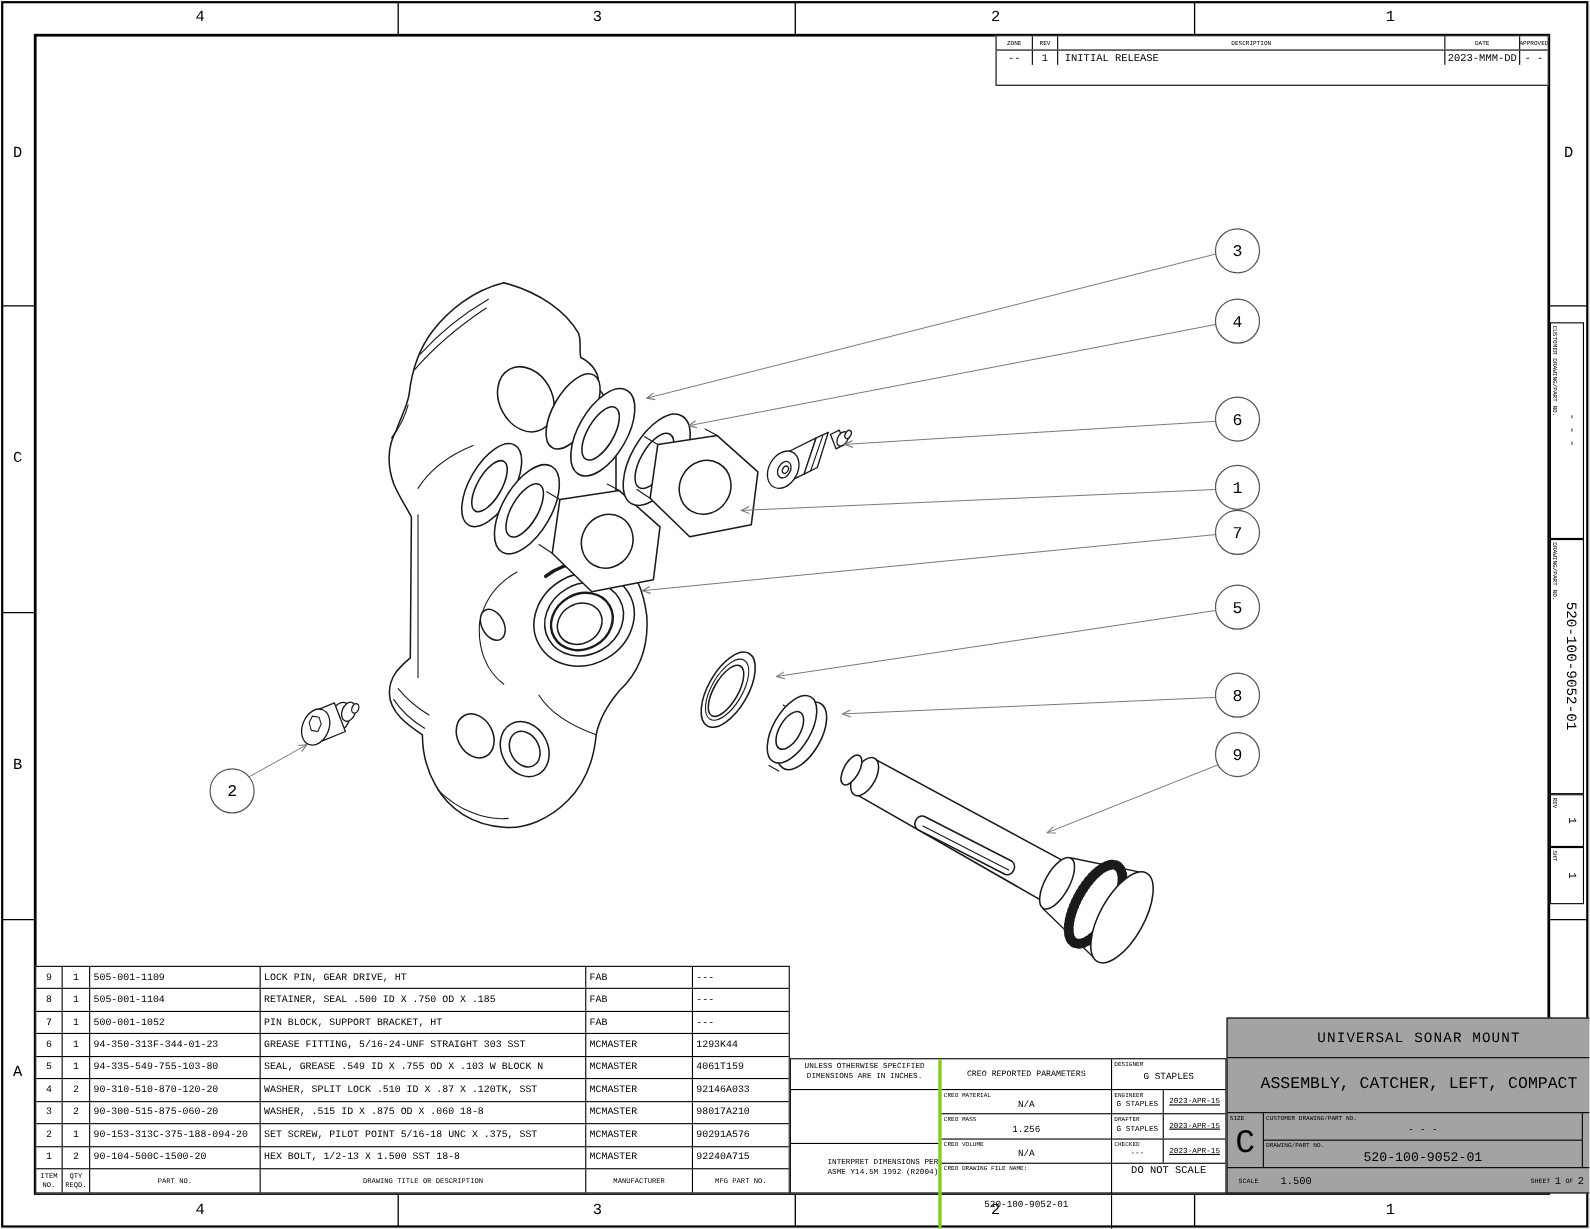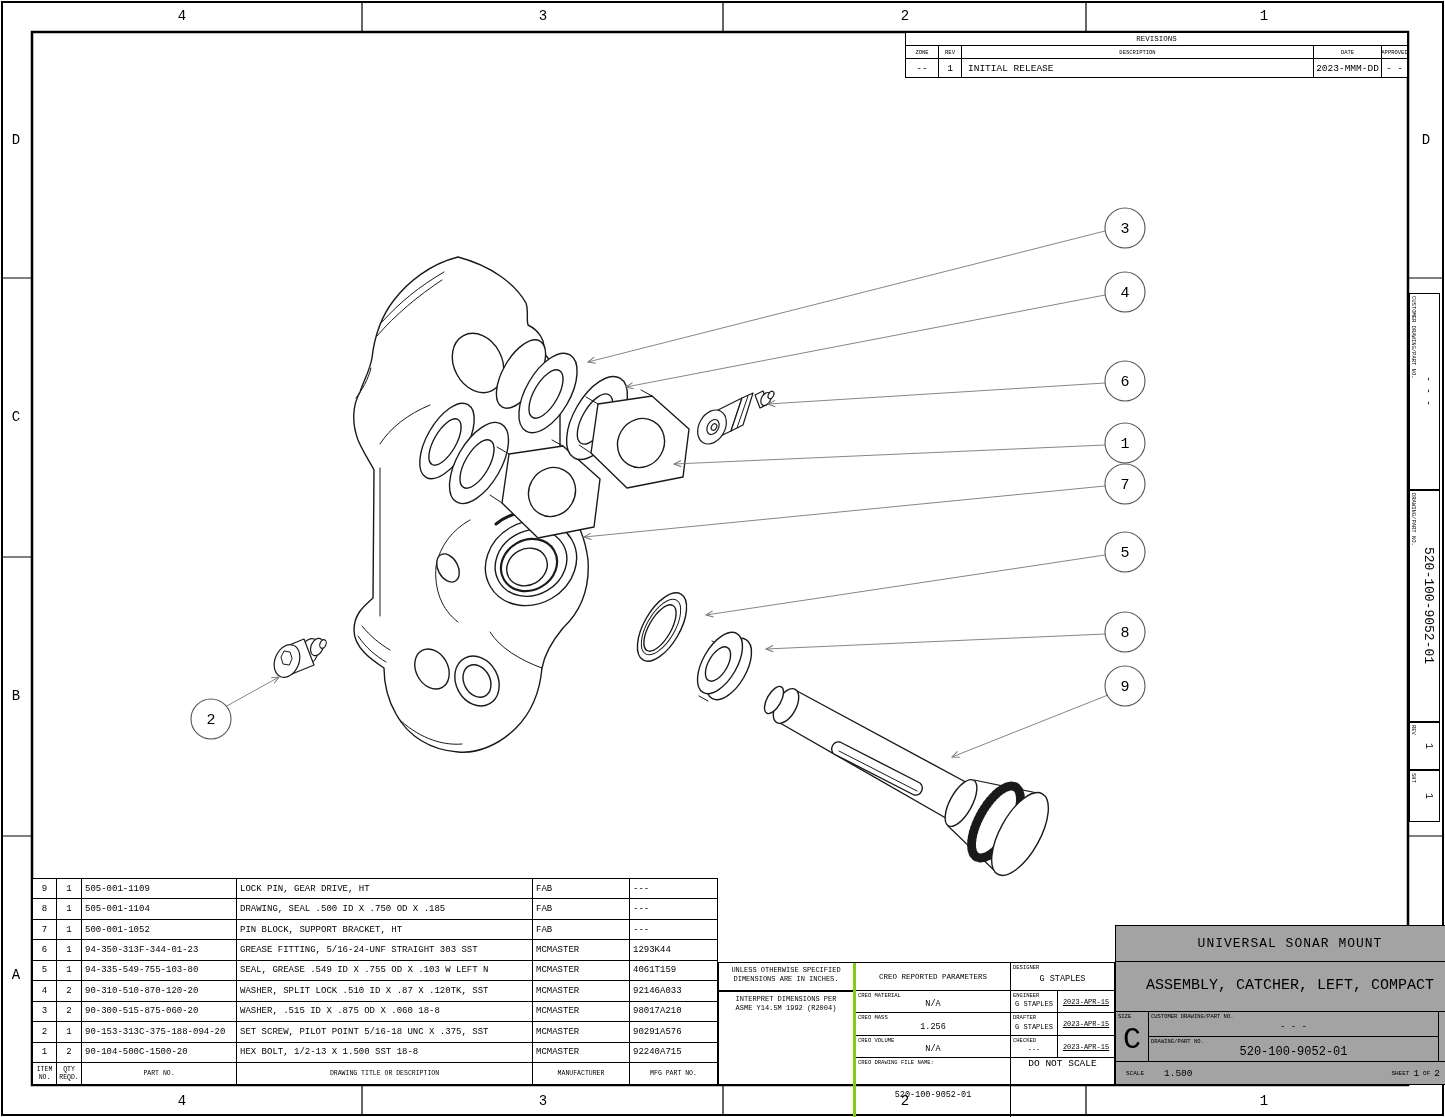--- a/index.html
+++ b/index.html
@@ -36,21 +36,21 @@
 
   
   .mid{position:absolute;left:718px;top:962px;width:397px;height:123px;
        border:1.5px solid #000;box-sizing:border-box;display:grid;
        grid-template-columns:137px 155px 1fr;background:#fff;}
   .tol{border-right:3px solid #84cc16;display:grid;grid-template-rows:28px 1fr 28px;min-width:0;}
   .tol-top{border-bottom:1px solid #000;font-size:7px;text-align:center;padding-top:3px;line-height:1.3;}
   .tol-mid{position:relative;padding-top:8px;}
   .tol-line{font-size:8px;text-align:center;line-height:14px;white-space:pre;}
   .tiny{position:absolute;top:1px;left:2px;font-size:5.5px;white-space:nowrap;}
-  .tol-bot{border-top:1px solid #000;font-size:7px;text-align:center;padding-top:3px;line-height:1.3;}
+  .tol-bot{border-top:1px solid #000;font-size:7px;text-align:right;padding-top:13px;line-height:1.3;margin-top:48px;}
   .creo{border-right:1px solid #000;display:grid;grid-template-rows:28px 22px 23px 22px 1fr;min-width:0;}
   .crow{position:relative;border-bottom:1px solid #000;display:flex;align-items:center;justify-content:center;}
   .crow:last-child,.arow:last-child{border-bottom:none;}
   .cval{font-size:8.5px;padding-top:5px;text-align:center;}
   .chead{font-size:7.5px;padding-top:0;}
   .appr{display:grid;grid-template-rows:28px 22px 23px 22px 1fr;min-width:0;}
   .arow{position:relative;border-bottom:1px solid #000;display:grid;grid-template-columns:47px 1fr;}
   .arow.full{display:flex;align-items:center;justify-content:center;}
   .aname{position:relative;border-right:1px solid #000;display:flex;align-items:center;justify-content:center;font-size:7px;padding-top:5px;}
   .adate{display:flex;align-items:center;justify-content:center;font-size:7px;text-decoration:underline;}
@@ -281,21 +281,20 @@
   <div class="zone" style="left:905px;top:1101px">2</div>
   <div class="zone" style="left:1264px;top:1101px">1</div>
   <div class="zone" style="left:16px;top:140px">D</div>
   <div class="zone" style="left:16px;top:417px">C</div>
   <div class="zone" style="left:16px;top:696px">B</div>
   <div class="zone" style="left:16px;top:975px">A</div>
   <div class="zone" style="left:1426px;top:140px">D</div>
   <div class="zone" style="left:1426px;top:975px">A</div>
 
   <div class="revs">
-    <div class="rev-title">REVISIONS</div>
     <div class="rev-cols">
       <div class="rv">ZONE</div>
       <div class="rv">REV</div>
       <div class="rv">DESCRIPTION</div>
       <div class="rv">DATE</div>
       <div class="rv">APPROVED</div>
     </div>
     <div class="rev-cols data" style="border-bottom:none">
       <div class="rv">--</div>
       <div class="rv">1</div>
@@ -311,21 +310,21 @@
       <div class="bc ctr">1</div>
       <div class="bc">505-001-1109</div>
       <div class="bc">LOCK PIN, GEAR DRIVE, HT</div>
       <div class="bc">FAB</div>
       <div class="bc">---</div>
     </div>
     <div class="bom-row">
       <div class="bc ctr">8</div>
       <div class="bc ctr">1</div>
       <div class="bc">505-001-1104</div>
-      <div class="bc">DRAWING, SEAL .500 ID X .750 OD X .185</div>
+      <div class="bc">RETAINER, SEAL .500 ID X .750 OD X .185</div>
       <div class="bc">FAB</div>
       <div class="bc">---</div>
     </div>
     <div class="bom-row">
       <div class="bc ctr">7</div>
       <div class="bc ctr">1</div>
       <div class="bc">500-001-1052</div>
       <div class="bc">PIN BLOCK, SUPPORT BRACKET, HT</div>
       <div class="bc">FAB</div>
       <div class="bc">---</div>
@@ -335,21 +334,21 @@
       <div class="bc ctr">1</div>
       <div class="bc">94-350-313F-344-01-23</div>
       <div class="bc">GREASE FITTING, 5/16-24-UNF STRAIGHT 303 SST</div>
       <div class="bc">MCMASTER</div>
       <div class="bc">1293K44</div>
     </div>
     <div class="bom-row">
       <div class="bc ctr">5</div>
       <div class="bc ctr">1</div>
       <div class="bc">94-335-549-755-103-80</div>
-      <div class="bc">SEAL, GREASE .549 ID X .755 OD X .103 W LEFT N</div>
+      <div class="bc">SEAL, GREASE .549 ID X .755 OD X .103 W BLOCK N</div>
       <div class="bc">MCMASTER</div>
       <div class="bc">4061T159</div>
     </div>
     <div class="bom-row">
       <div class="bc ctr">4</div>
       <div class="bc ctr">2</div>
       <div class="bc">90-310-510-870-120-20</div>
       <div class="bc">WASHER, SPLIT LOCK .510 ID X .87  X .120TK,  SST</div>
       <div class="bc">MCMASTER</div>
       <div class="bc">92146A033</div>

